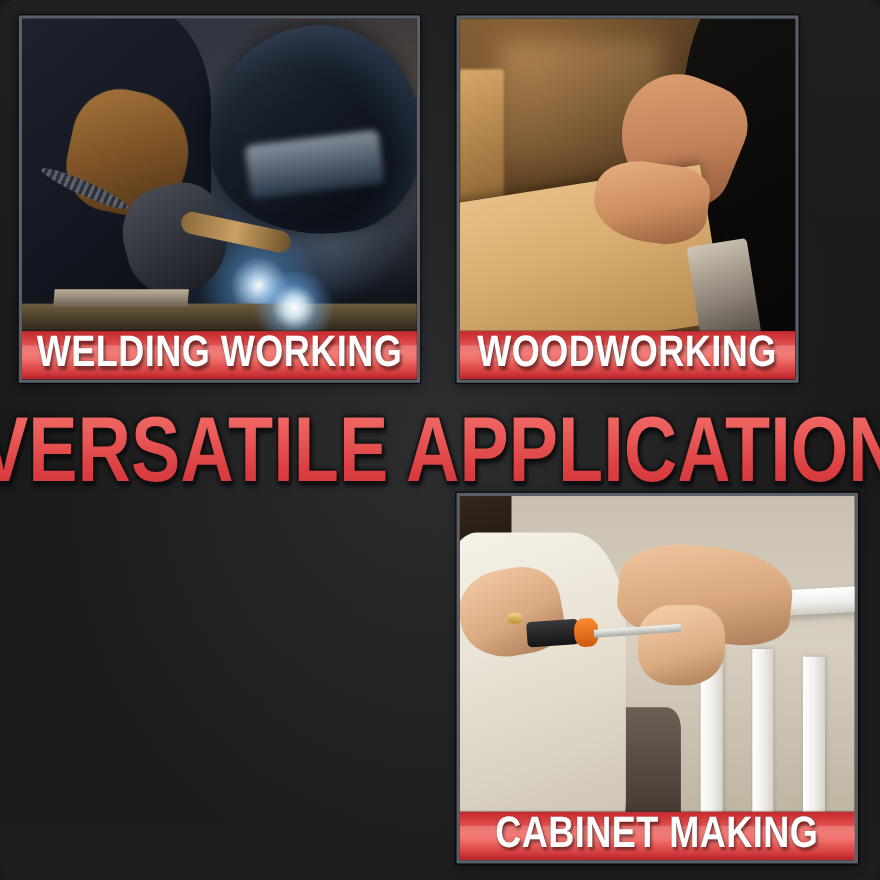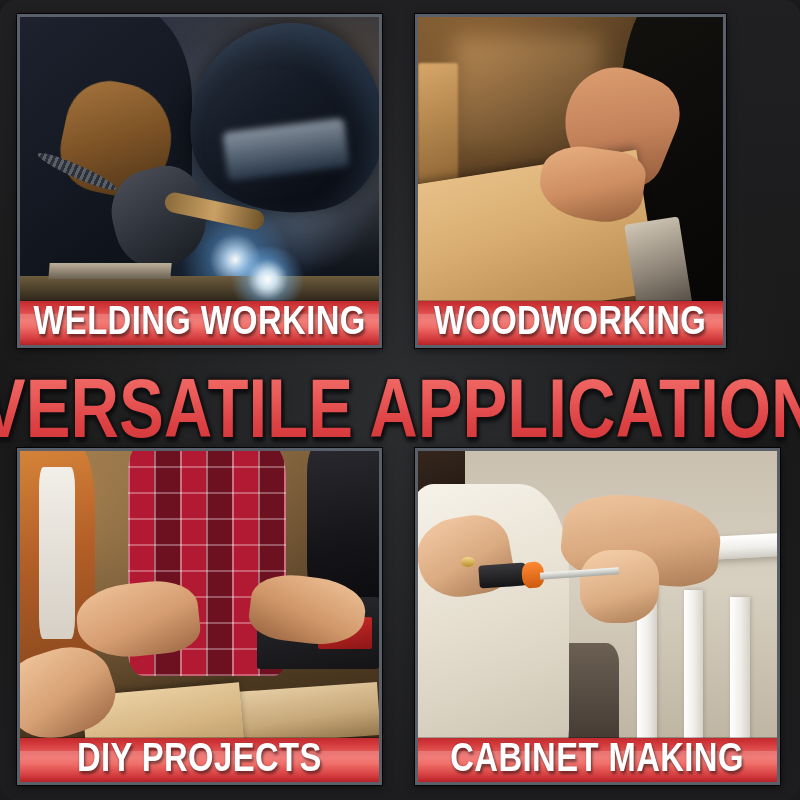--- a/index.html
+++ b/index.html
@@ -540,38 +540,20 @@
     <div class="label-band">
       <div class="band-sheen"></div>
       <div class="label-text">WOODWORKING</div>
     </div>
   </div>
 
   <div id="headline">
     <div class="headline-text">VERSATILE APPLICATION</div>
   </div>
 
-  <div class="panel bl">
-    <div class="photo photo-diy">
-      <div class="diy-person-left"></div>
-      <div class="diy-shirt-black"></div>
-      <div class="diy-plaid"></div>
-      <div class="diy-vest"></div>
-      <div class="diy-toolbox"></div>
-      <div class="diy-arm-b"></div>
-      <div class="diy-arm-a"></div>
-      <div class="diy-wood-b"></div>
-      <div class="diy-wood-a"></div>
-      <div class="diy-arm-c"></div>
-    </div>
-    <div class="label-band">
-      <div class="band-sheen"></div>
-      <div class="label-text">DIY PROJECTS</div>
-    </div>
-  </div>
 
   <div class="panel br">
     <div class="photo photo-cab">
       <div class="cab-wall"></div>
       <div class="cab-sofa"></div>
       <div class="cab-floor"></div>
       <div class="cab-post" style="left:61%; height:62%;"></div>
       <div class="cab-post" style="left:74%; height:58%;"></div>
       <div class="cab-post" style="left:87%; height:56%;"></div>
       <div class="cab-rail-top"></div>

